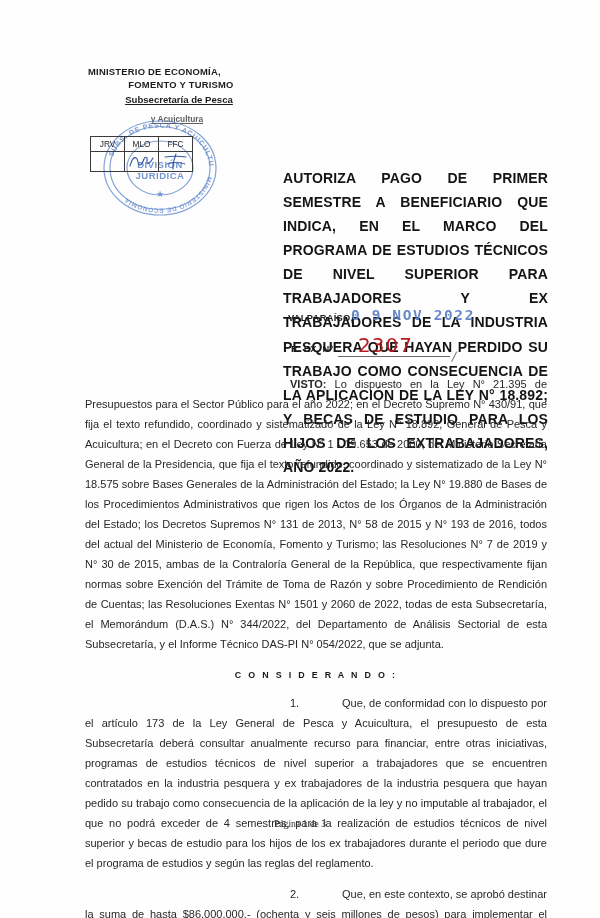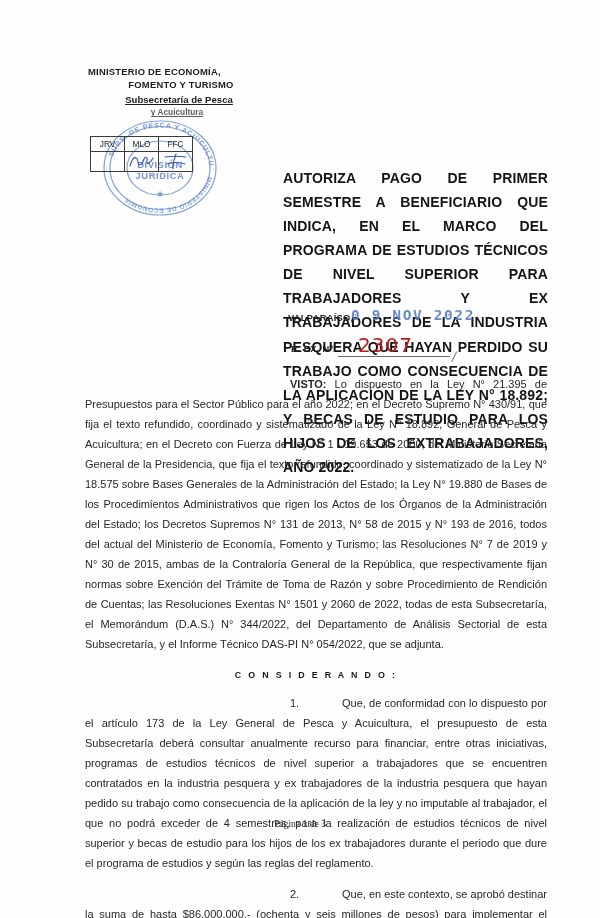--- a/index.html
+++ b/index.html
@@ -42,21 +42,21 @@
     text-decoration: underline;
     color: #1c1c1c;
     margin-top: 1px;
     padding-left: 6px;
   }
   .lh-line4 {
     font-size: 8.3px;
     font-weight: bold;
     text-decoration: underline;
     color: #3a3a3a;
-    margin-top: 1px;
+    margin-top: 8px;
     padding-left: 2px;
     opacity: .82;
   }
 
   
   .initials-table {
     position: absolute;
     left: 90px;
     top: 136px;
     border-collapse: collapse;

